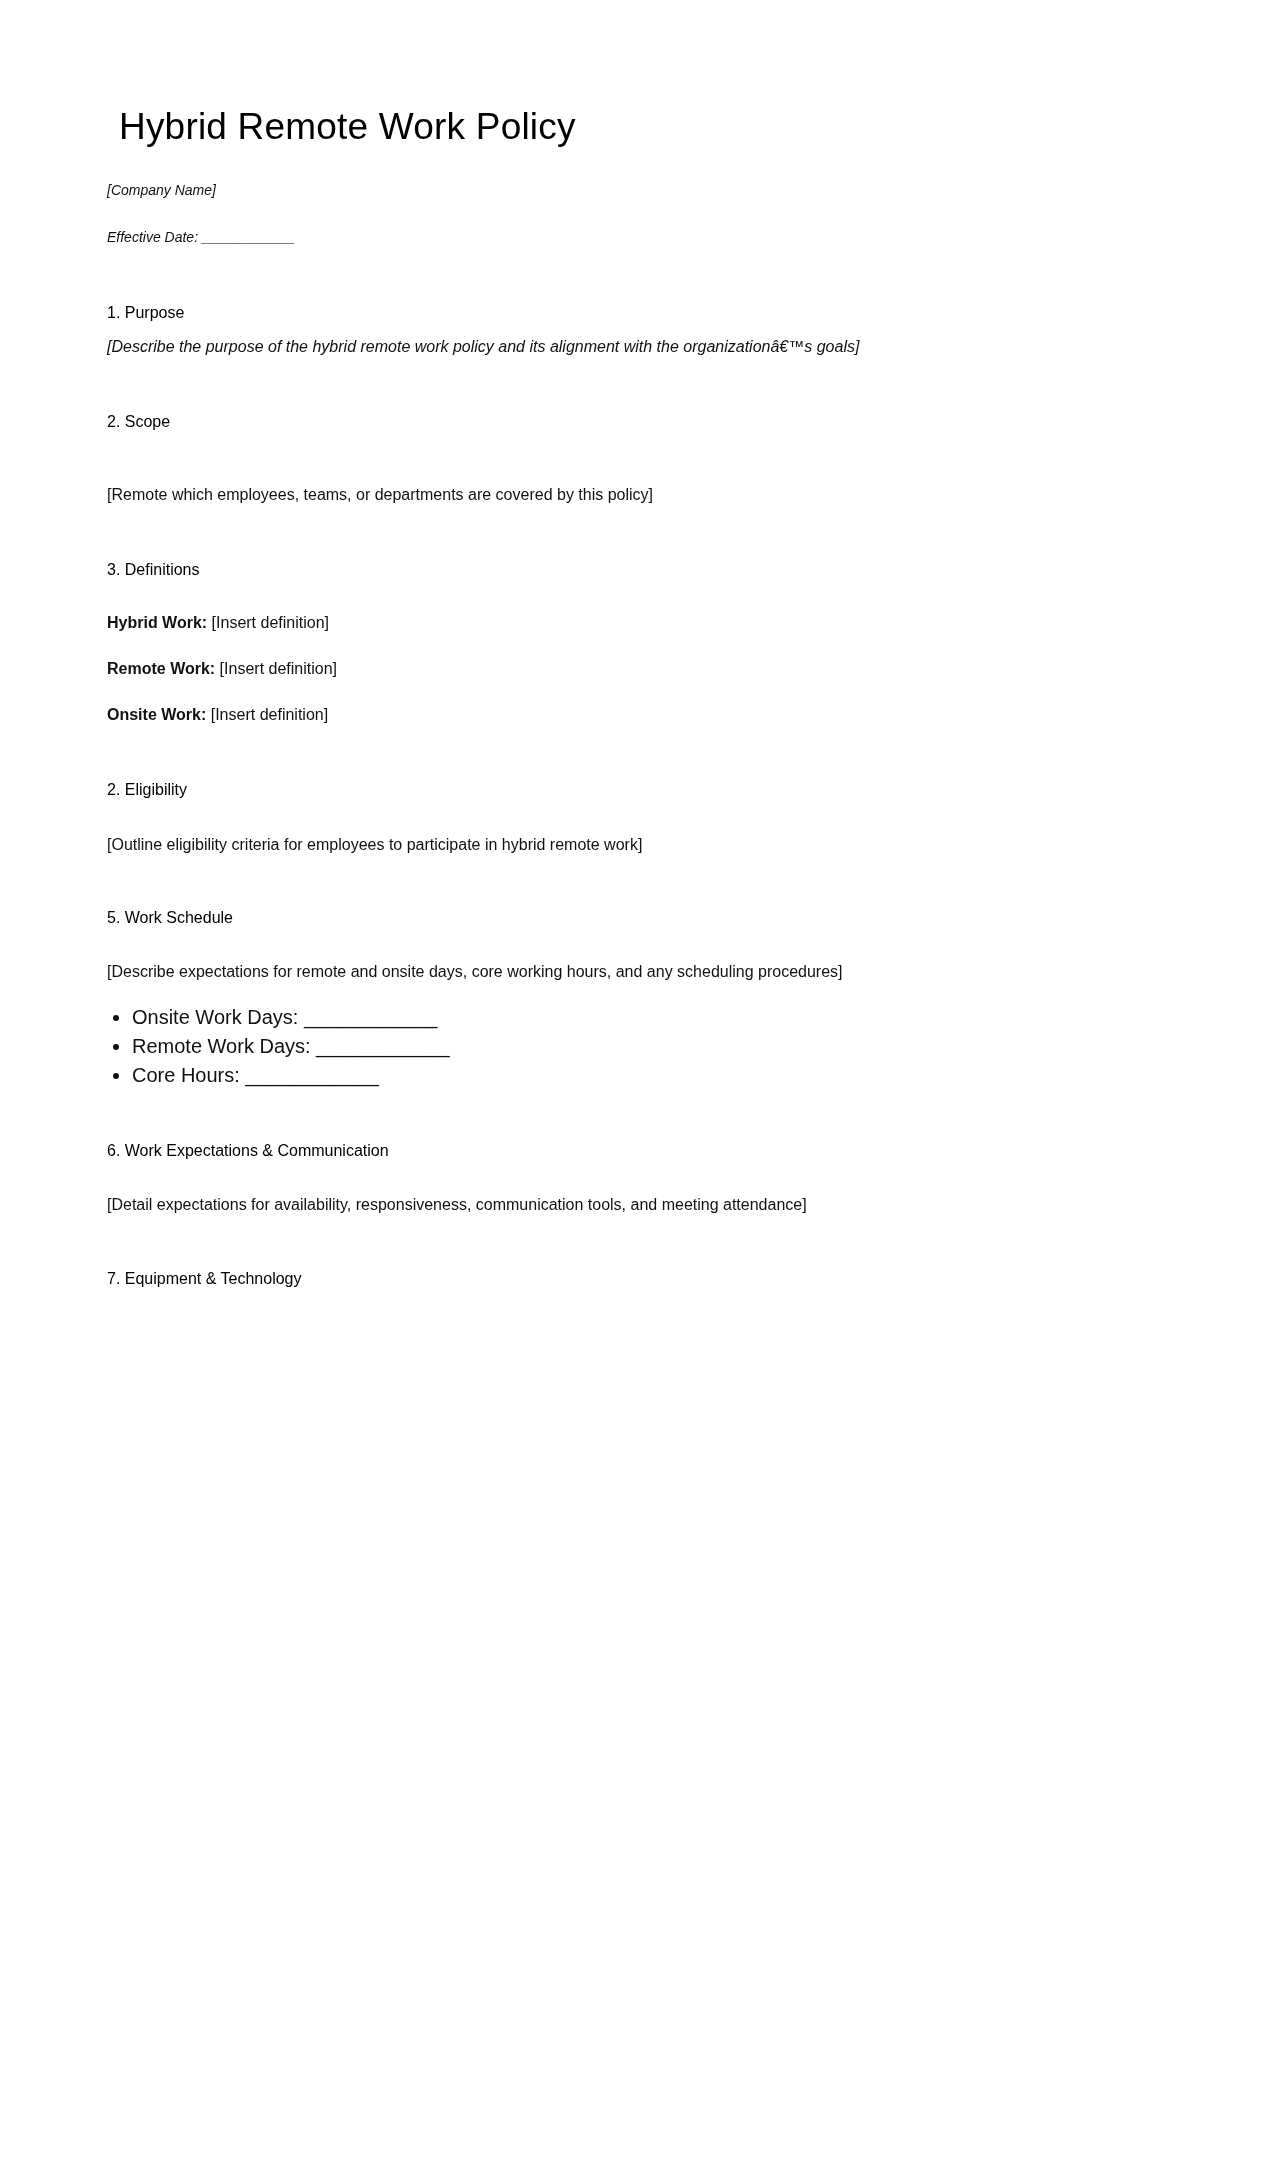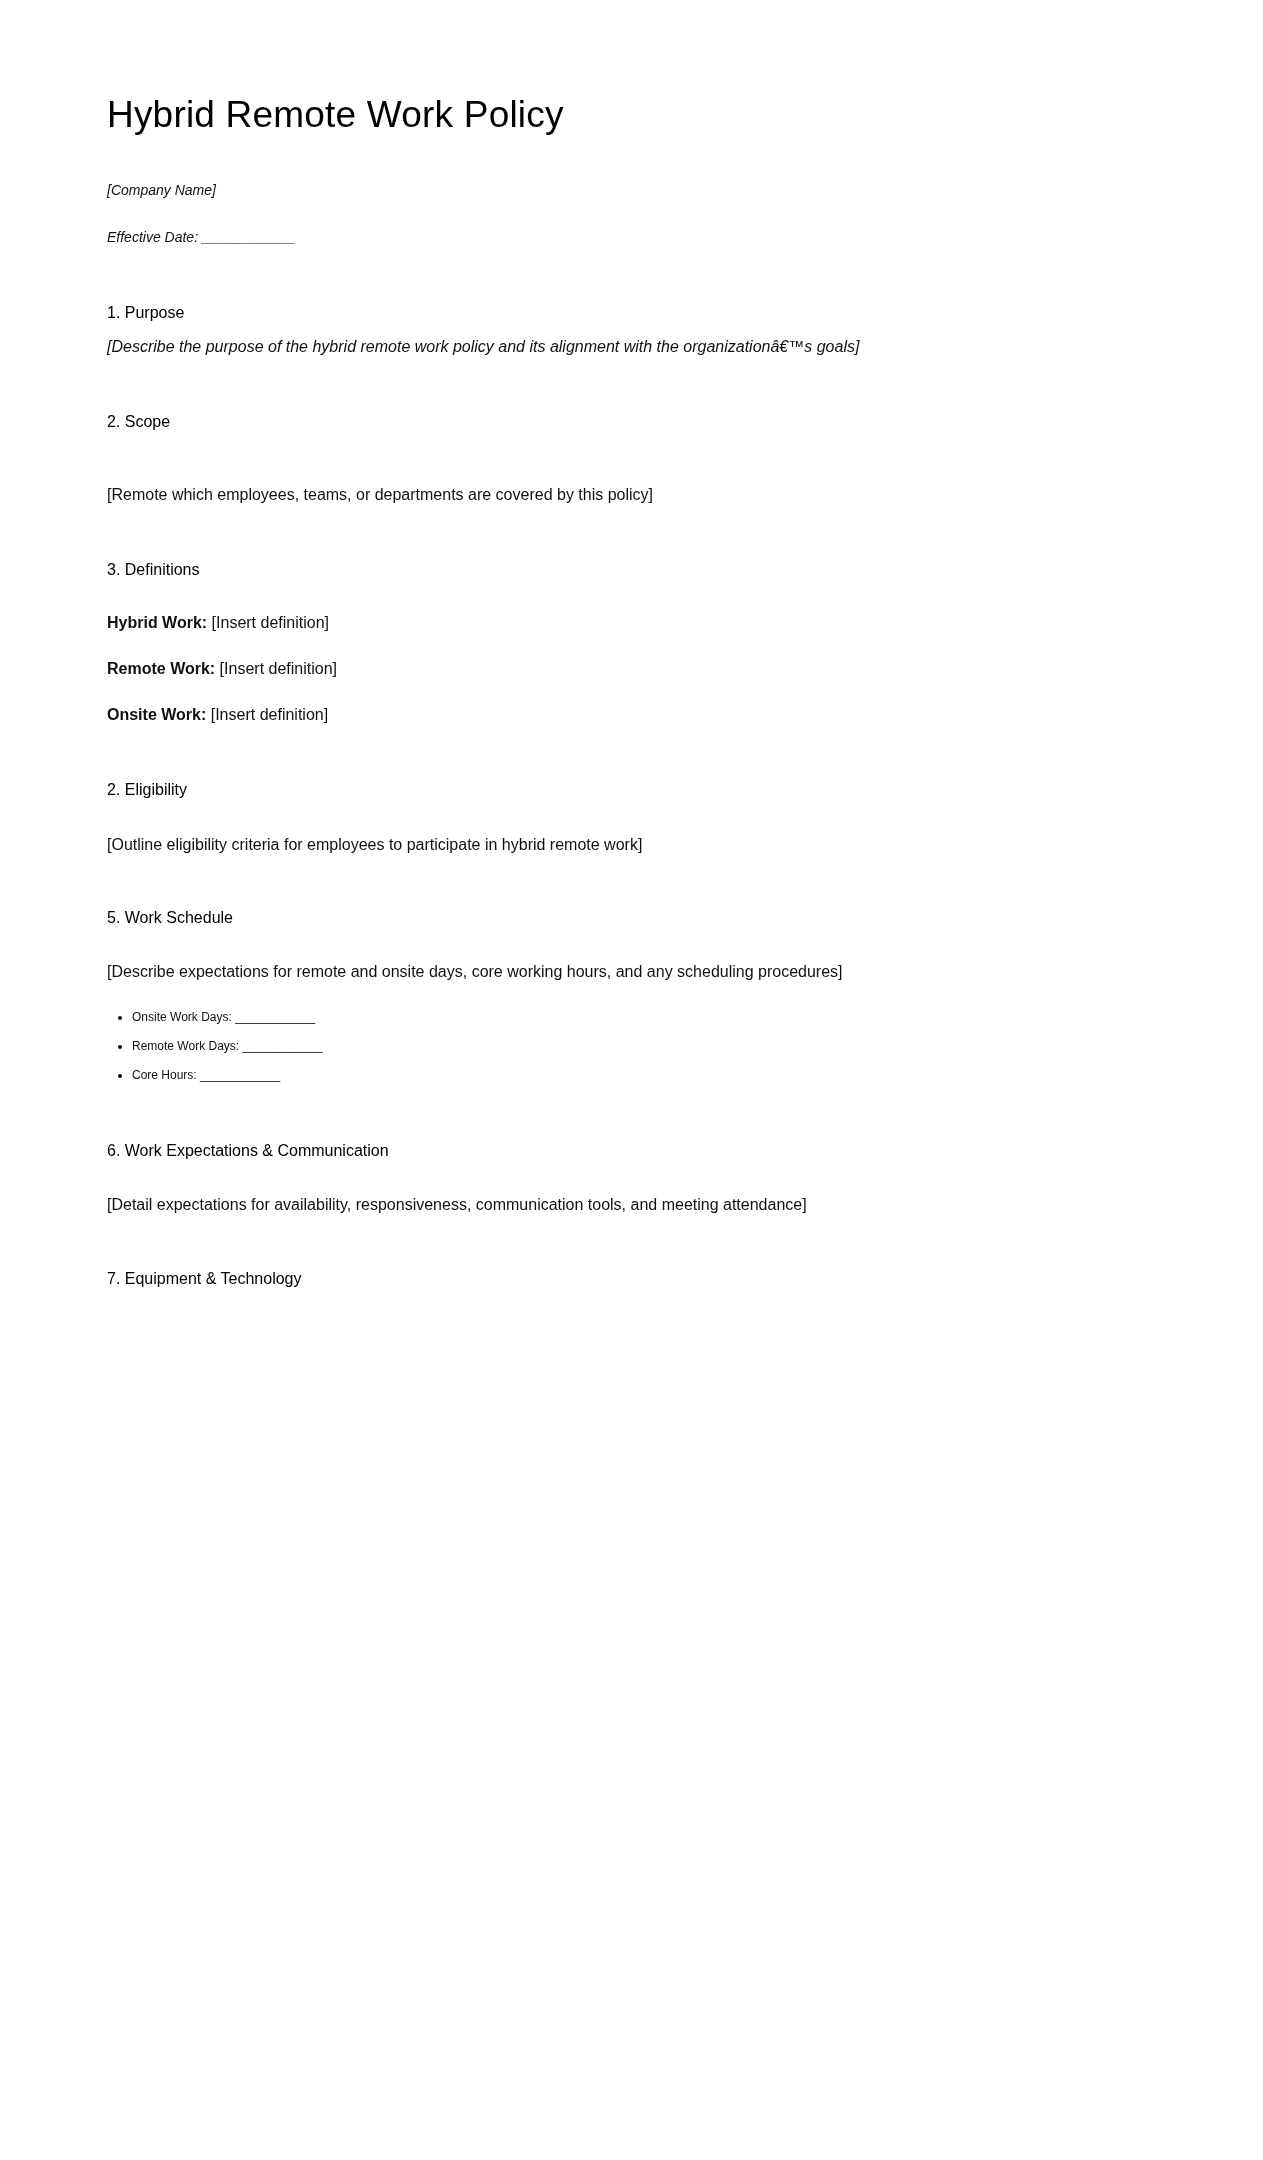--- a/index.html
+++ b/index.html
@@ -2,26 +2,26 @@
 <html><head>
   <meta charset="utf-8">
   <style>
     html, body { margin: 0; padding: 0; background: #ffffff; }
     body {
       width: 1263px; height: 2160px; overflow: hidden;
       font-family: "Liberation Sans", sans-serif;
       color: #111111;
     }
     .page { position: relative; padding: 0 0 0 107px; }
-    .title { position: absolute; left: 107px; top: 94px; margin: 0; font-size: 37px; font-weight: normal; letter-spacing: 0.2px; color: #000; }
+    .title { position: absolute; left: 107px; top: 94px; margin: 12px; font-size: 37px; font-weight: normal; letter-spacing: 0.2px; color: #000; }
     .meta { position: absolute; left: 107px; margin: 0; font-size: 14px; font-style: italic; color: #111; }
     .h2 { position: absolute; left: 107px; margin: 0; font-size: 16px; font-weight: normal; color: #000; }
     .p { position: absolute; left: 107px; margin: 0; font-size: 16px; color: #111; white-space: nowrap; }
     .p b { font-weight: bold; }
-    ul.blist { position: absolute; left: 107px; margin: 0; padding: 0 0 0 25px; font-size: 12px; color: #111; list-style: disc; }
+    ul.blist { position: absolute; left: 107px; margin: 0; padding: 0 0 0 25px; font-size: 20px; color: #111; list-style: disc; }
     ul.blist li { height: 29px; line-height: 22px; }
   </style>
 </head>
 <body>
 
 <div class="page">
   <h1 class="title">Hybrid Remote Work Policy</h1>
   <p class="meta" style="top:182px;">[Company Name]</p>
   <p class="meta" style="top:229px;">Effective Date: ____________</p>
 

